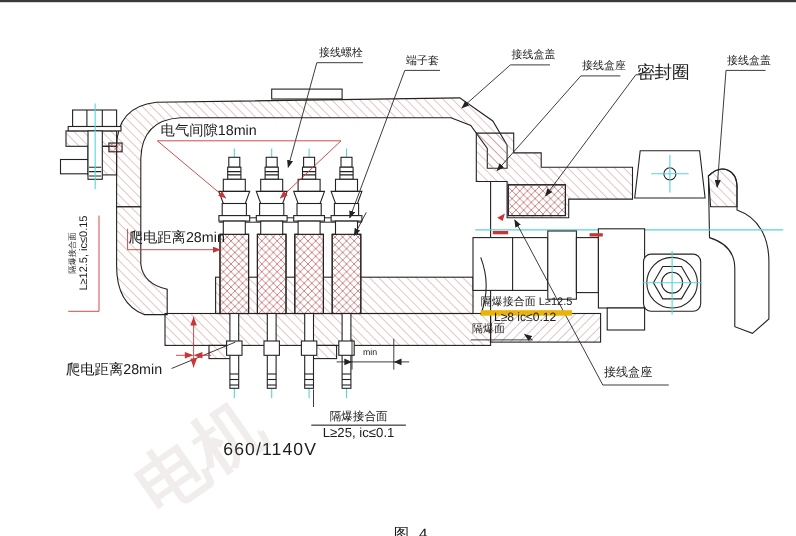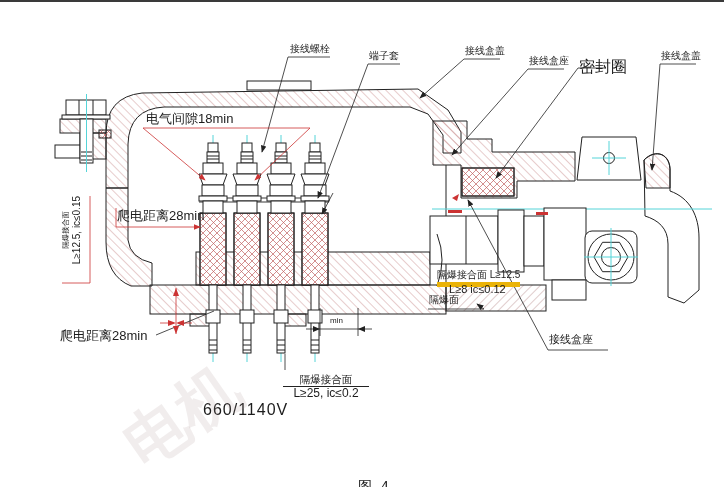--- a/index.html
+++ b/index.html
@@ -269,21 +269,21 @@
     <div class="t2">L≥12.5, ic≤0.15</div>
   </div>
 
   <div class="lbl" id="l-rjoint1">隔爆接合面 L≥12.5</div>
   <div class="lbl" id="l-rjoint2">L≥8  ic≤0.12</div>
   <div class="lbl" id="l-fface">隔爆面</div>
   <div class="lbl" id="l-nogap">接线盒座</div>
 
   <div class="lbl" id="l-bjoint">
     <div><span class="t1">隔爆接合面</span></div>
-    <div class="t2">L≥25, ic≤0.2</div>
+    <div class="t2">L≥25, ic≤0.1</div>
   </div>
 
   <div class="lbl" id="l-volt">660/1140V</div>
   <div class="lbl" id="l-min">min</div>
   <div class="lbl" id="l-fig">图 4</div>
   <div class="lbl" id="l-watermark">电机</div>
 
 </div>
 
 </body></html>

